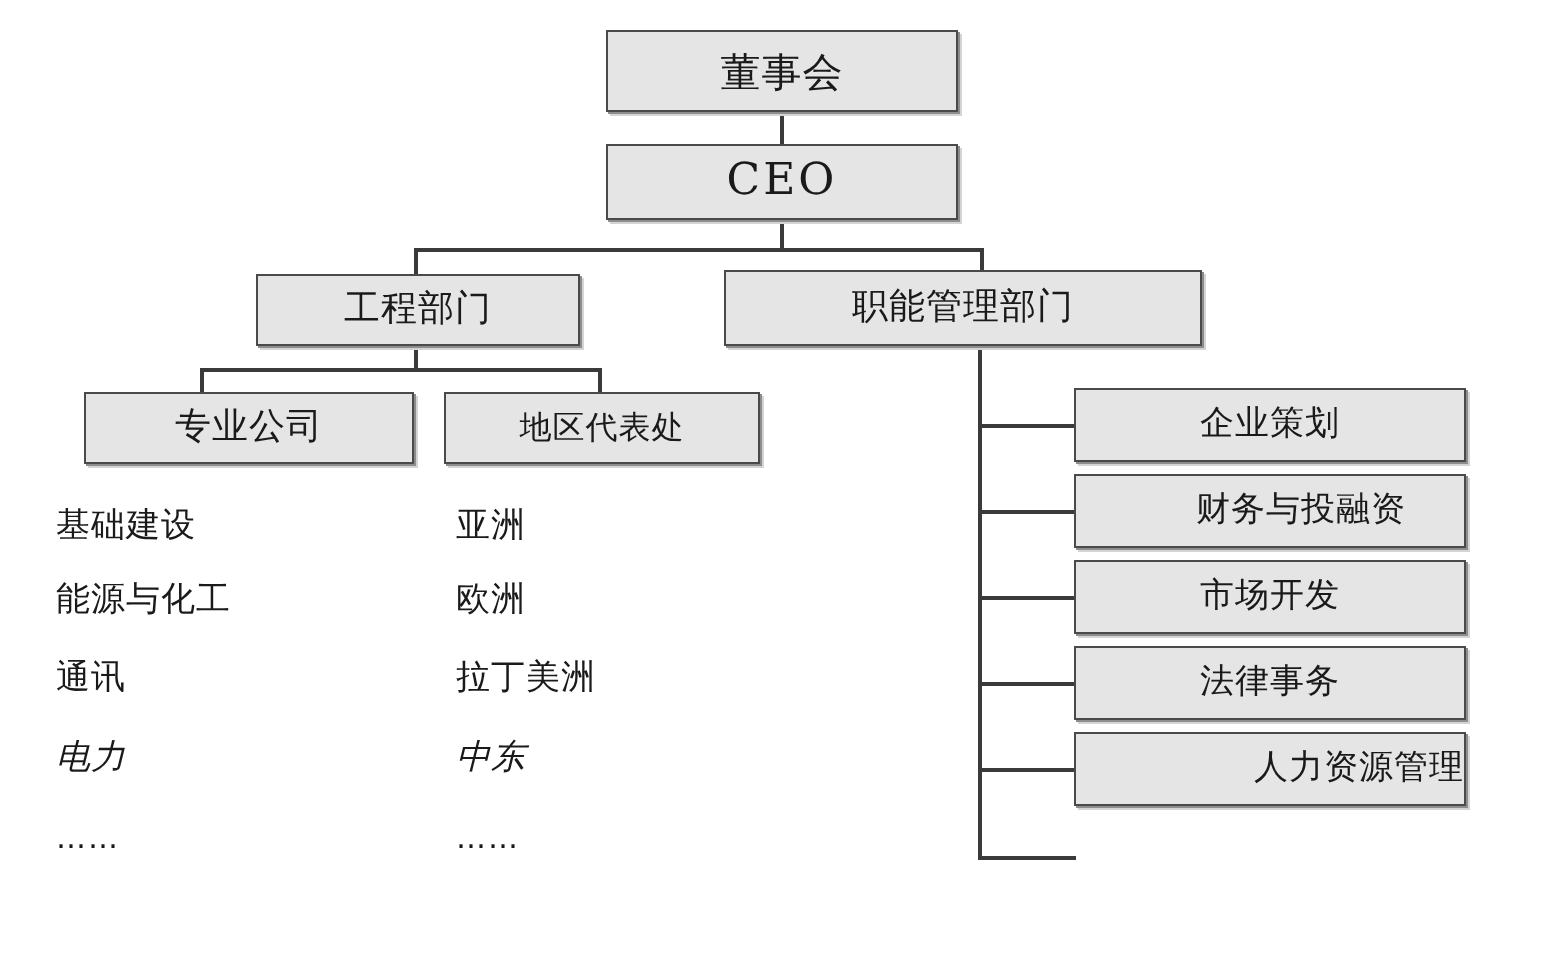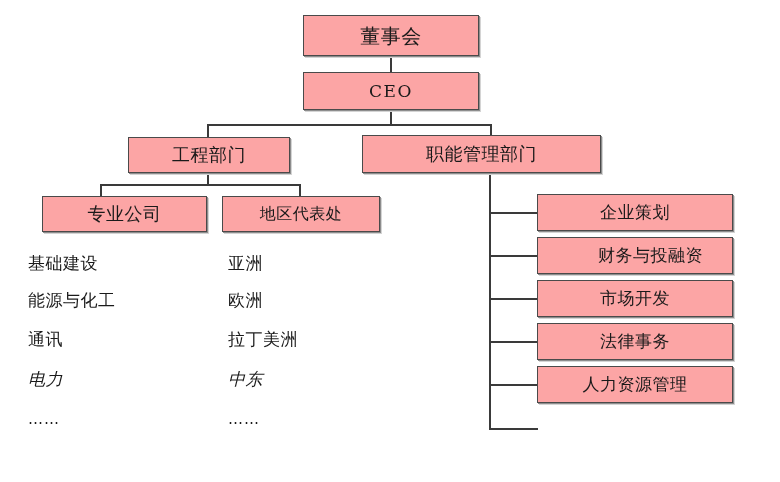--- a/index.html
+++ b/index.html
@@ -13,55 +13,55 @@
     height: 482px;
     background: #ffffff;
     font-family: "DejaVu Sans", "Liberation Sans", sans-serif;
     overflow: hidden;
   }
 
   
   .node {
     position: absolute;
     box-sizing: border-box;
-    background: #fca5a5;
+    background: #e5e5e5;
     border: 1px solid #4a4a4a;
     box-shadow: 1px 1px 0 0 #8d8d8d, 2px 2px 0 0 #d4d4d4;
     display: flex;
     align-items: center;
     justify-content: center;
     color: #1a1a1a;
     letter-spacing: 0.5px;
     white-space: nowrap;
   }
   .node-label {
     display: block;
     line-height: 1;
   }
 
   
   #node-board      { left: 303px; top: 15px;  width: 176px; height: 41px;  font-size: 20px; }
-  #node-ceo        { left: 303px; top: 72px;  width: 176px; height: 38px;  font-size: 17px; font-family: "DejaVu Serif", "Liberation Serif", serif; letter-spacing: 1.5px; }
+  #node-ceo        { left: 303px; top: 72px;  width: 176px; height: 38px;  font-size: 22px; font-family: "DejaVu Serif", "Liberation Serif", serif; letter-spacing: 1.5px; }
   #node-eng        { left: 128px; top: 137px; width: 162px; height: 36px;  font-size: 18px; }
   #node-func       { left: 362px; top: 135px; width: 239px; height: 38px;  font-size: 18px; }
   #node-prof       { left: 20px;  top: 196px; width: 165px; height: 36px;  font-size: 18px; margin-left: 22px; }
   #node-region     { left: 222px; top: 196px; width: 158px; height: 36px;  font-size: 16px; }
 
   
   .func-box {
     left: 537px;
     width: 196px;
     height: 37px;
     font-size: 17px;
   }
   .func-box.i0 { top: 194px; }
   .func-box.i1 { top: 237px; padding-left: 31px; }
   .func-box.i2 { top: 280px; }
   .func-box.i3 { top: 323px; }
-  .func-box.i4 { top: 366px; }
+  .func-box.i4 { top: 366px; justify-content: flex-end; }
   .func-box.i5 { top: 409px; }
 
   
   .line {
     position: absolute;
     background: #3a3a3a;
   }
   .line.v { width: 2px; }
   .line.h { height: 2px; }
 

